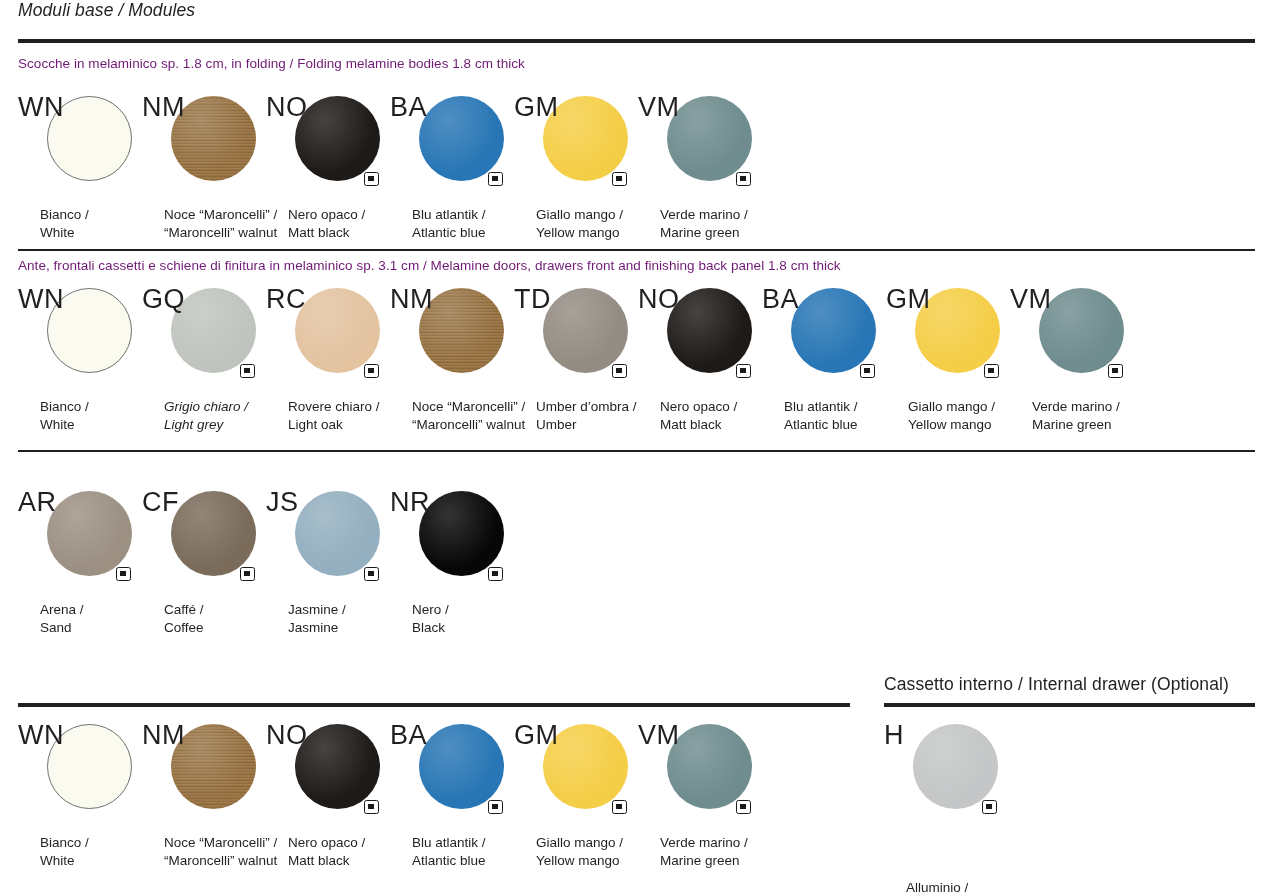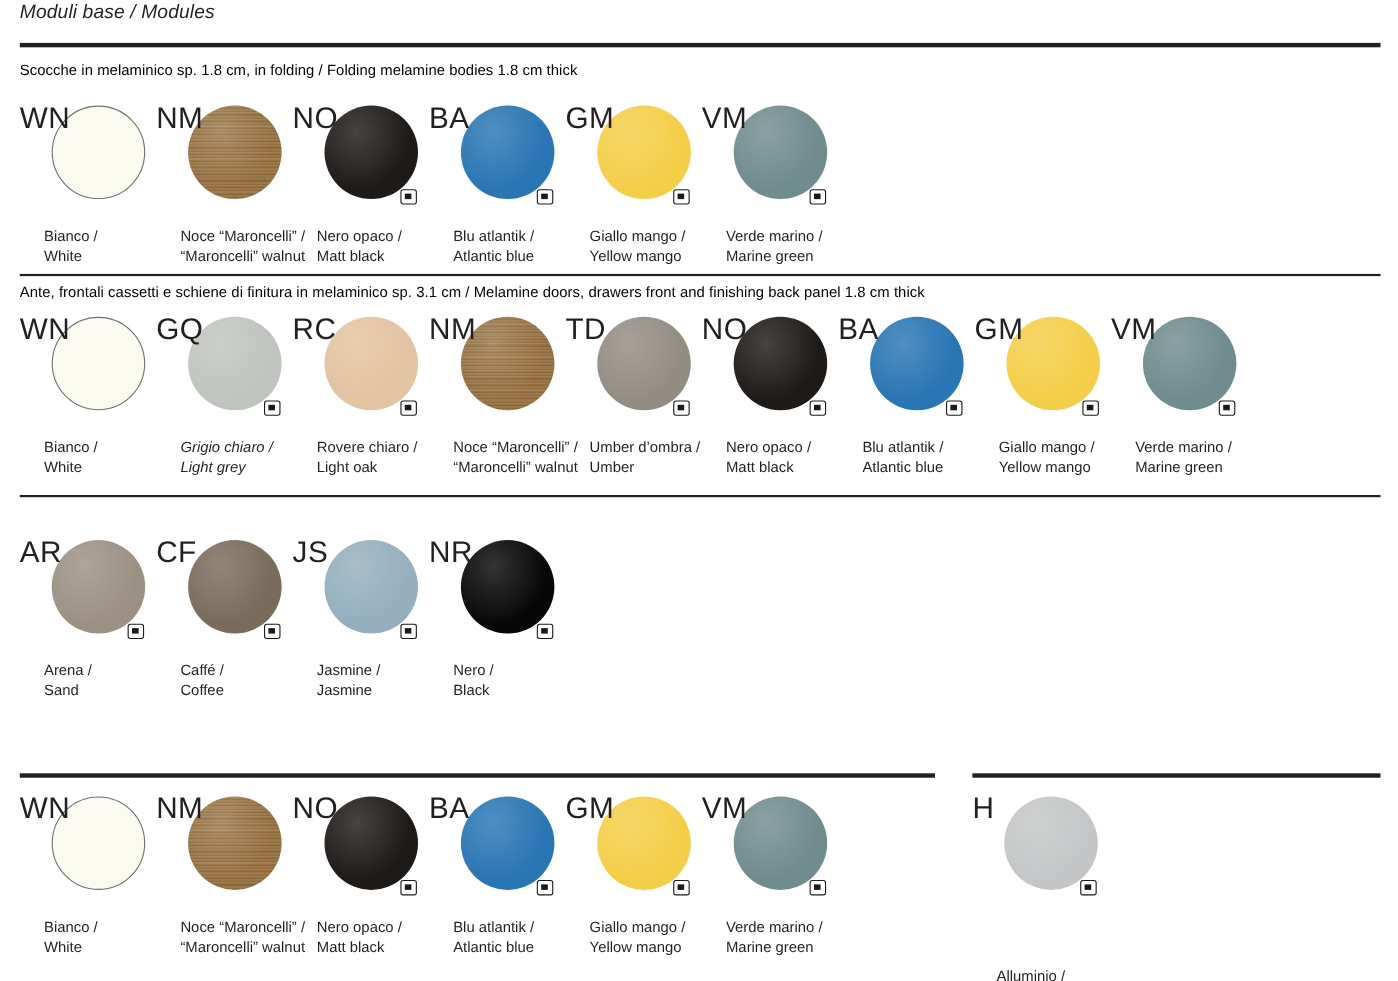--- a/index.html
+++ b/index.html
@@ -32,21 +32,21 @@
     background: #231f20;
   }
   .rule-thin {
     position: absolute;
     height: 1.5px;
     background: #231f20;
   }
   .subhead {
     position: absolute;
     font-size: 13.5px;
-    color: #000000;
+    color: #701a75;
     white-space: nowrap;
     letter-spacing: 0.05px;
   }
 
   
   .swatch-row { position: absolute; }
   .swatch {
     position: absolute;
     top: 0;
   }
@@ -453,20 +453,21 @@
         <div class="badge" style="left: 98px; top: 76px;">
           <i></i>
         </div>
         <div class="caption" style="left: 22px; top: 110px;">
           <div>Verde marino /</div>
           <div>Marine green</div>
         </div>
       </div>
     </div>
 
+  <div class="section-head" style="left:884px; top:674px;">Cassetto interno / Internal drawer (Optional)</div>
   <div class="rule-thick" style="left:884px; top:703px; width:371px;"></div>
 
   <div class="swatch-row" id="row-2-0" style="left:884px; top:724px;">
       <div class="swatch" style="left: 0px;">
         <div class="disc" style="width: 85px; height: 85px; left: 29px; background: rgb(196, 198, 199);">
           <div class="sheen"></div>
         </div>
         <div class="code" style="left: 0px; top: -2px; font-size: 27px;">H</div>
         <div class="badge" style="left: 98px; top: 76px;">
           <i></i>

